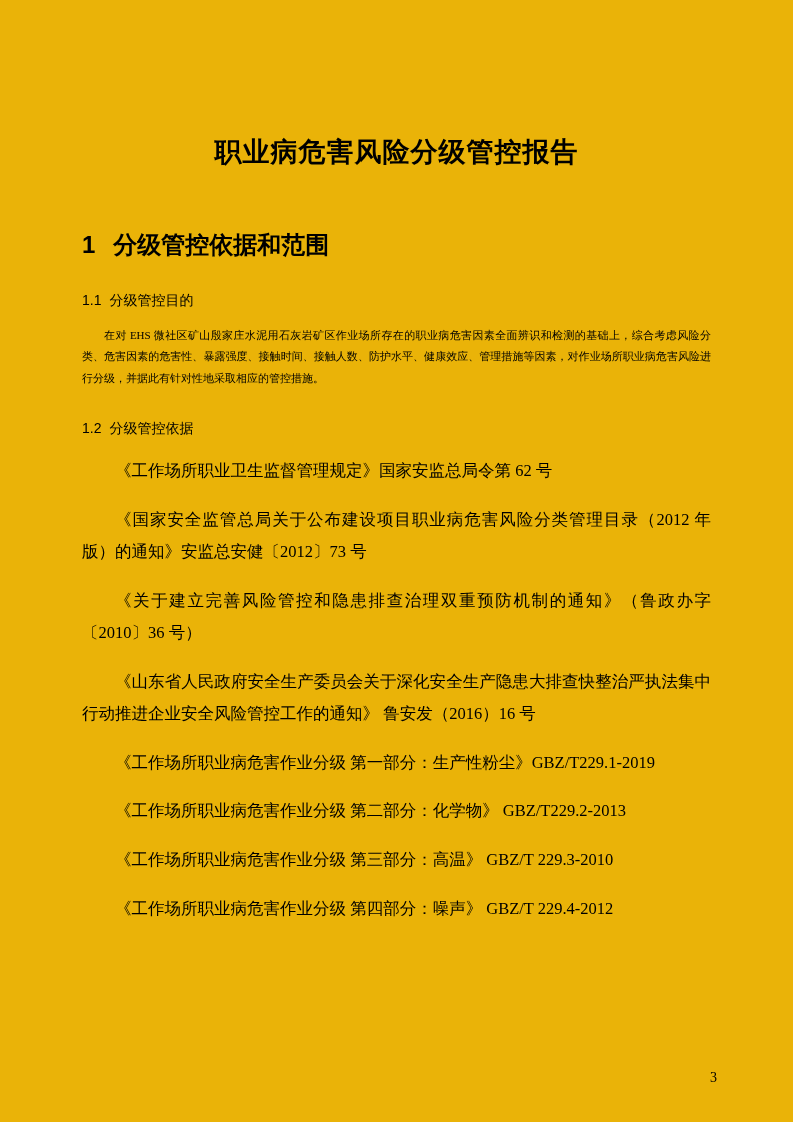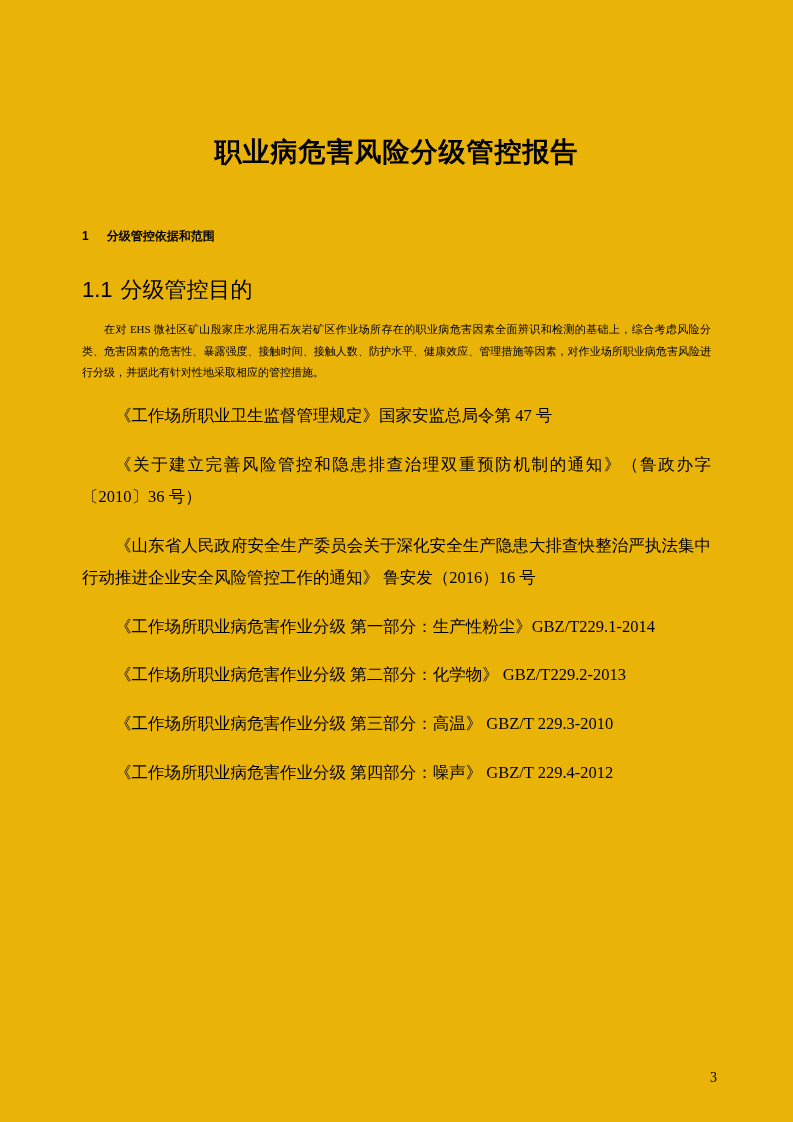--- a/index.html
+++ b/index.html
@@ -26,33 +26,33 @@
     font-weight: bold;
     font-size: 27px;
     letter-spacing: 1px;
     margin-top: 38px;
     margin-bottom: 0;
     line-height: 1.4;
   }
   .h1 {
     font-family: "Liberation Sans", "DejaVu Sans", sans-serif;
     font-weight: bold;
-    font-size: 12px;
+    font-size: 24px;
     margin-top: 56px;
     margin-bottom: 0;
     line-height: 1.4;
   }
   .h1 .num {
     display: inline-block;
     margin-right: 18px;
   }
   .h2 {
     font-family: "Liberation Sans", "DejaVu Sans", sans-serif;
     font-weight: normal;
-    font-size: 22px;
+    font-size: 14px;
     margin-top: 30px;
     margin-bottom: 0;
     line-height: 1.4;
   }
   .h2 .num {
     display: inline-block;
     margin-right: 8px;
   }
   .para {
     font-size: 11px;
@@ -91,26 +91,30 @@
   <h2 class="h1">
     <span class="num">1</span><span>分级管控依据和范围</span>
   </h2>
 
   <h3 class="h2">
     <span class="num">1.1</span><span>分级管控目的</span>
   </h3>
 
   <p class="para">在对 EHS 微社区矿山殷家庄水泥用石灰岩矿区作业场所存在的职业病危害因素全面辨识和检测的基础上，综合考虑风险分类、危害因素的危害性、暴露强度、接触时间、接触人数、防护水平、健康效应、管理措施等因素，对作业场所职业病危害风险进行分级，并据此有针对性地采取相应的管控措施。</p>
 
+  <h3 class="h2">
+    <span class="num">1.2</span><span>分级管控依据</span>
+  </h3>
 
   <div class="ref-list">
-    <p class="ref-item">《工作场所职业卫生监督管理规定》国家安监总局令第 47 号</p>
+    <p class="ref-item">《工作场所职业卫生监督管理规定》国家安监总局令第 62 号</p>
+    <p class="ref-item">《国家安全监管总局关于公布建设项目职业病危害风险分类管理目录（2012 年版）的通知》安监总安健〔2012〕73 号</p>
     <p class="ref-item">《关于建立完善风险管控和隐患排查治理双重预防机制的通知》（鲁政办字〔2010〕36 号）</p>
     <p class="ref-item">《山东省人民政府安全生产委员会关于深化安全生产隐患大排查快整治严执法集中行动推进企业安全风险管控工作的通知》        鲁安发（2016）16 号</p>
-    <p class="ref-item">《工作场所职业病危害作业分级  第一部分：生产性粉尘》GBZ/T229.1-2014</p>
+    <p class="ref-item">《工作场所职业病危害作业分级  第一部分：生产性粉尘》GBZ/T229.1-2019</p>
     <p class="ref-item">《工作场所职业病危害作业分级  第二部分：化学物》     GBZ/T229.2-2013</p>
     <p class="ref-item">《工作场所职业病危害作业分级  第三部分：高温》 GBZ/T 229.3-2010</p>
     <p class="ref-item">《工作场所职业病危害作业分级  第四部分：噪声》 GBZ/T 229.4-2012</p>
 
   </div>
 
   <div class="page-number">3</div>
 
 </div>
 

